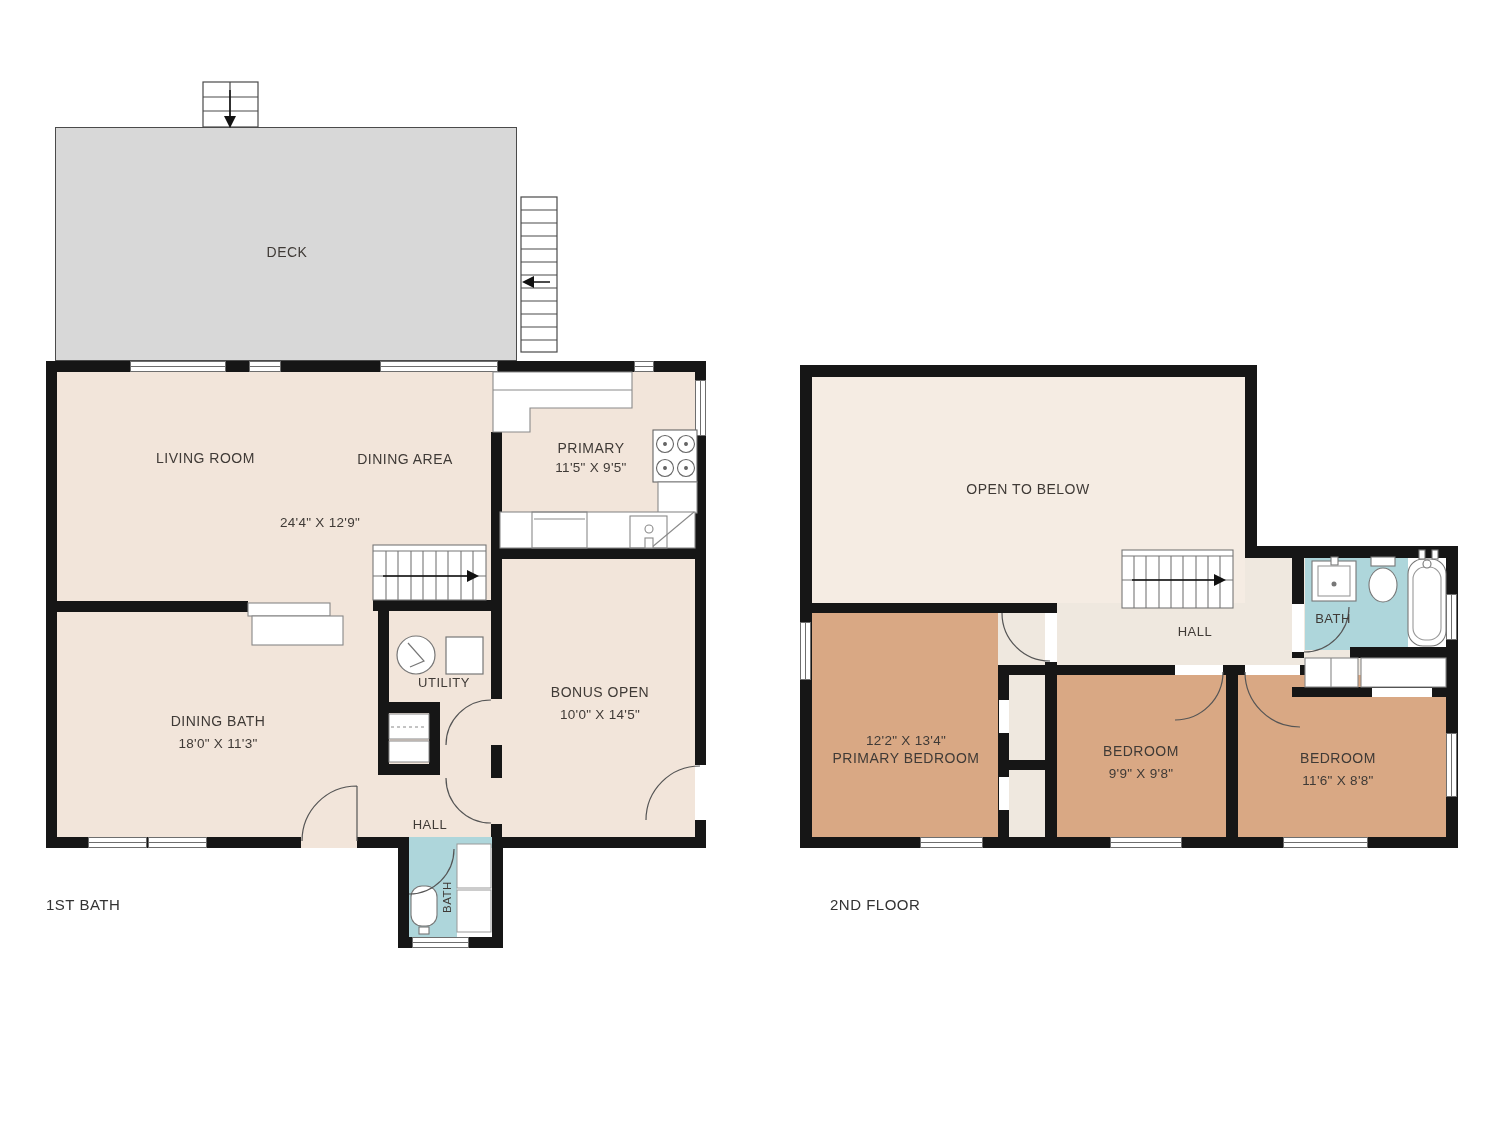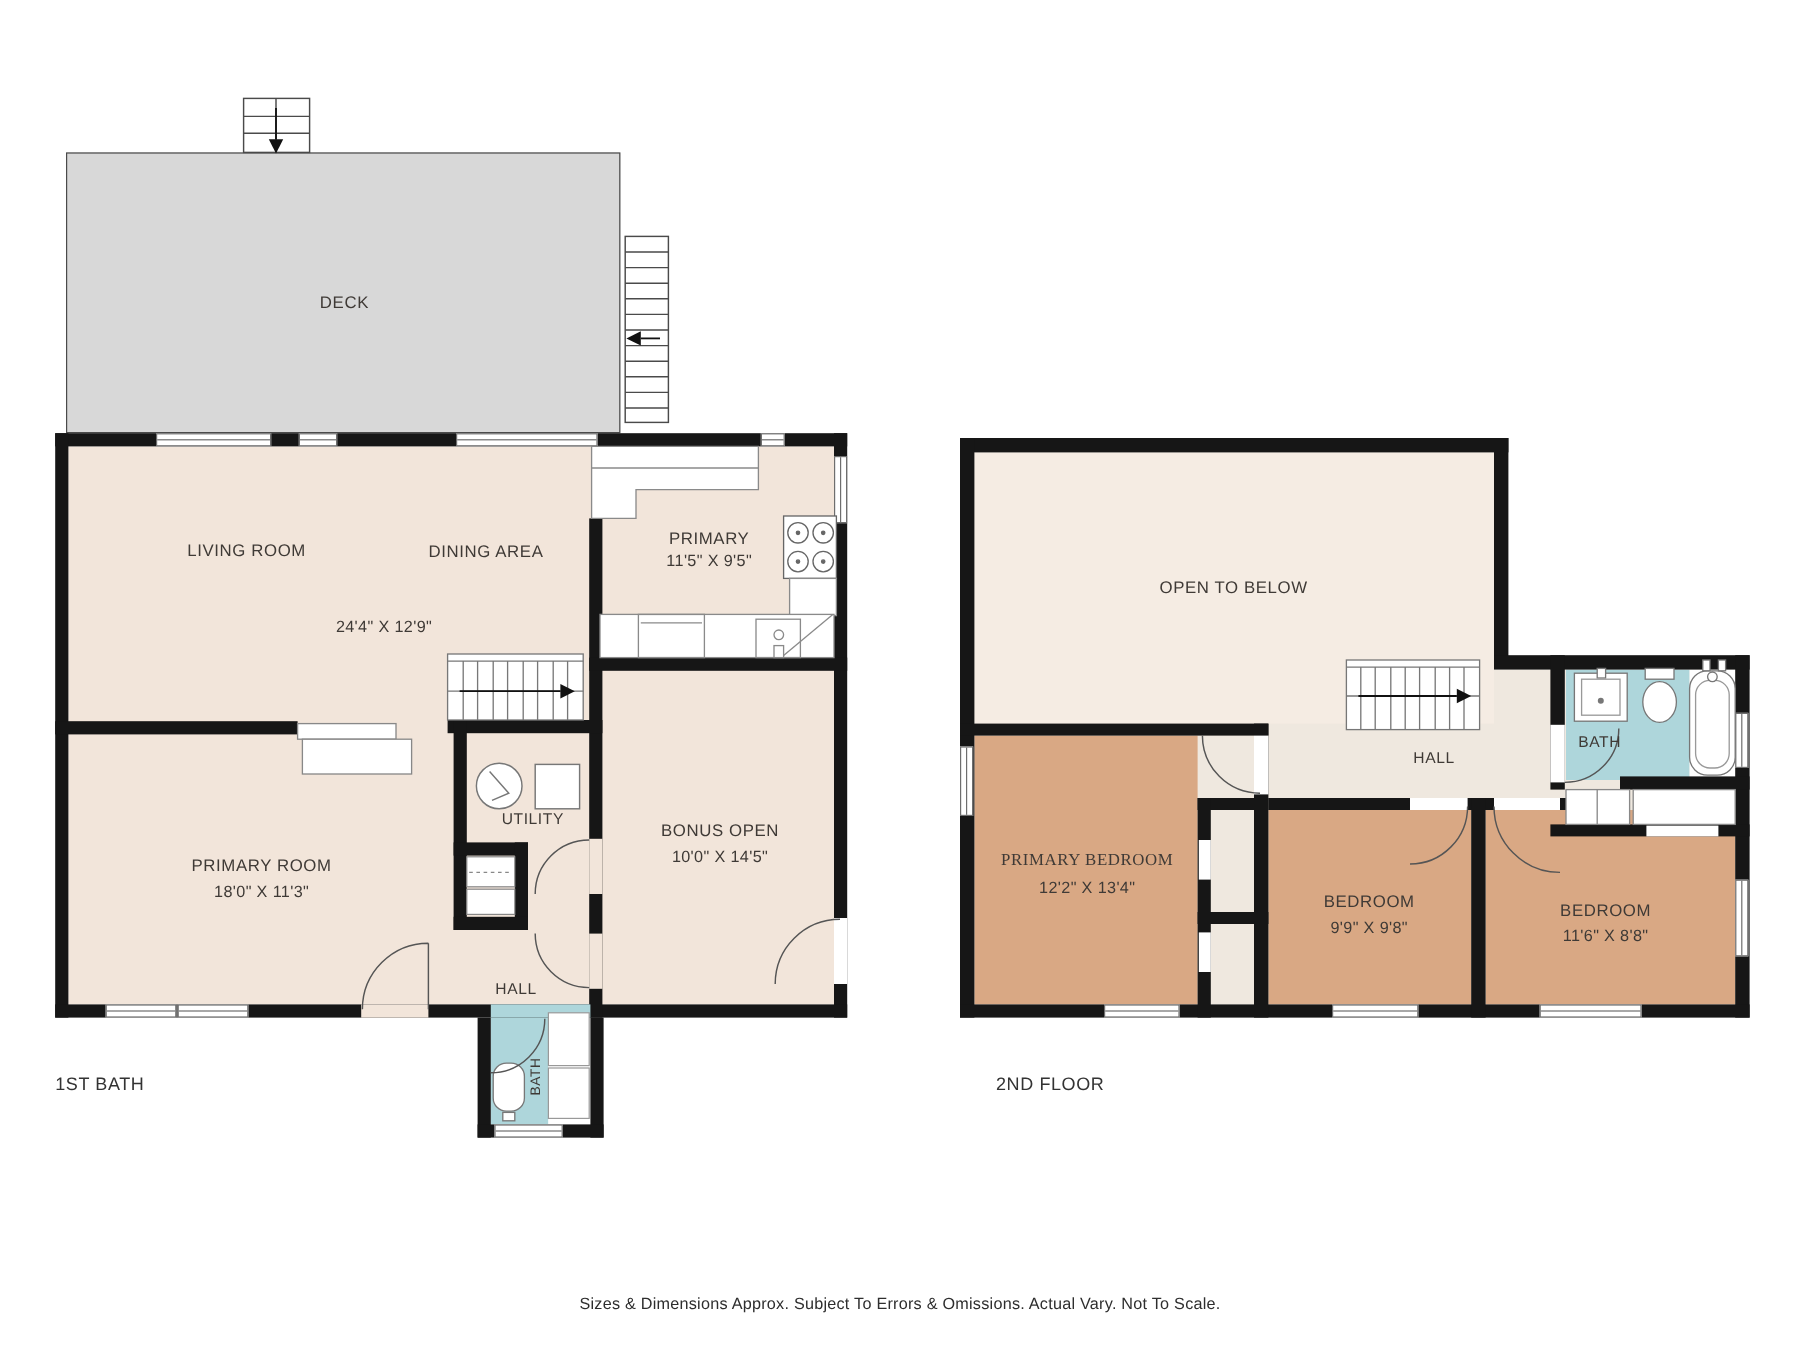--- a/index.html
+++ b/index.html
@@ -239,35 +239,34 @@
       <path d="M1304 652 A45 45 0 0 0 1349 607"></path>
     </g>
   </svg>
 
   <div class="lbl" style="left:287px;top:252px;">DECK</div>
   <div class="lbl" style="left:190px;top:458px;padding-left:31px;">LIVING ROOM</div>
   <div class="lbl" style="left:405px;top:459px;">DINING AREA</div>
   <div class="lbl dims" style="left:320px;top:522px;">24'4" X 12'9"</div>
   <div class="lbl" style="left:591px;top:448px;">PRIMARY</div>
   <div class="lbl dims" style="left:591px;top:467px;">11'5" X 9'5"</div>
-  <div class="lbl" style="left:218px;top:721px;">PRIMARY ROOM</div>
+  <div class="lbl" style="left:218px;top:721px;">DINING BATH</div>
   <div class="lbl dims" style="left:218px;top:743px;">18'0" X 11'3"</div>
   <div class="lbl small" style="left:444px;top:682px;">UTILITY</div>
   <div class="lbl" style="left:600px;top:692px;">BONUS OPEN</div>
   <div class="lbl dims" style="left:600px;top:714px;">10'0" X 14'5"</div>
   <div class="lbl small" style="left:430px;top:824px;">HALL</div>
   <div class="lbl vert" style="left:447px;top:897px;">BATH</div>
 
   <div class="lbl" style="left:1028px;top:489px;">OPEN TO BELOW</div>
   <div class="lbl small" style="left:1195px;top:631px;">HALL</div>
   <div class="lbl small" style="left:1333px;top:618px;">BATH</div>
-  <div class="lbl" style="left:906px;top:718px;font-family:Liberation Serif, serif;">PRIMARY BEDROOM</div>
+  <div class="lbl" style="left:906px;top:758px;">PRIMARY BEDROOM</div>
   <div class="lbl dims" style="left:906px;top:740px;">12'2" X 13'4"</div>
   <div class="lbl" style="left:1141px;top:751px;">BEDROOM</div>
   <div class="lbl dims" style="left:1141px;top:773px;">9'9" X 9'8"</div>
   <div class="lbl" style="left:1338px;top:758px;">BEDROOM</div>
   <div class="lbl dims" style="left:1338px;top:780px;">11'6" X 8'8"</div>
 
   <div class="floorlbl" style="left:46px;top:904px;">1ST BATH</div>
   <div class="floorlbl" style="left:790px;top:904px;margin-left:40px;">2ND FLOOR</div>
 
-  <div id="footer">Sizes &amp; Dimensions Approx. Subject To Errors &amp; Omissions. Actual Vary. Not To Scale.</div>
 </div>
 
 </body></html>

